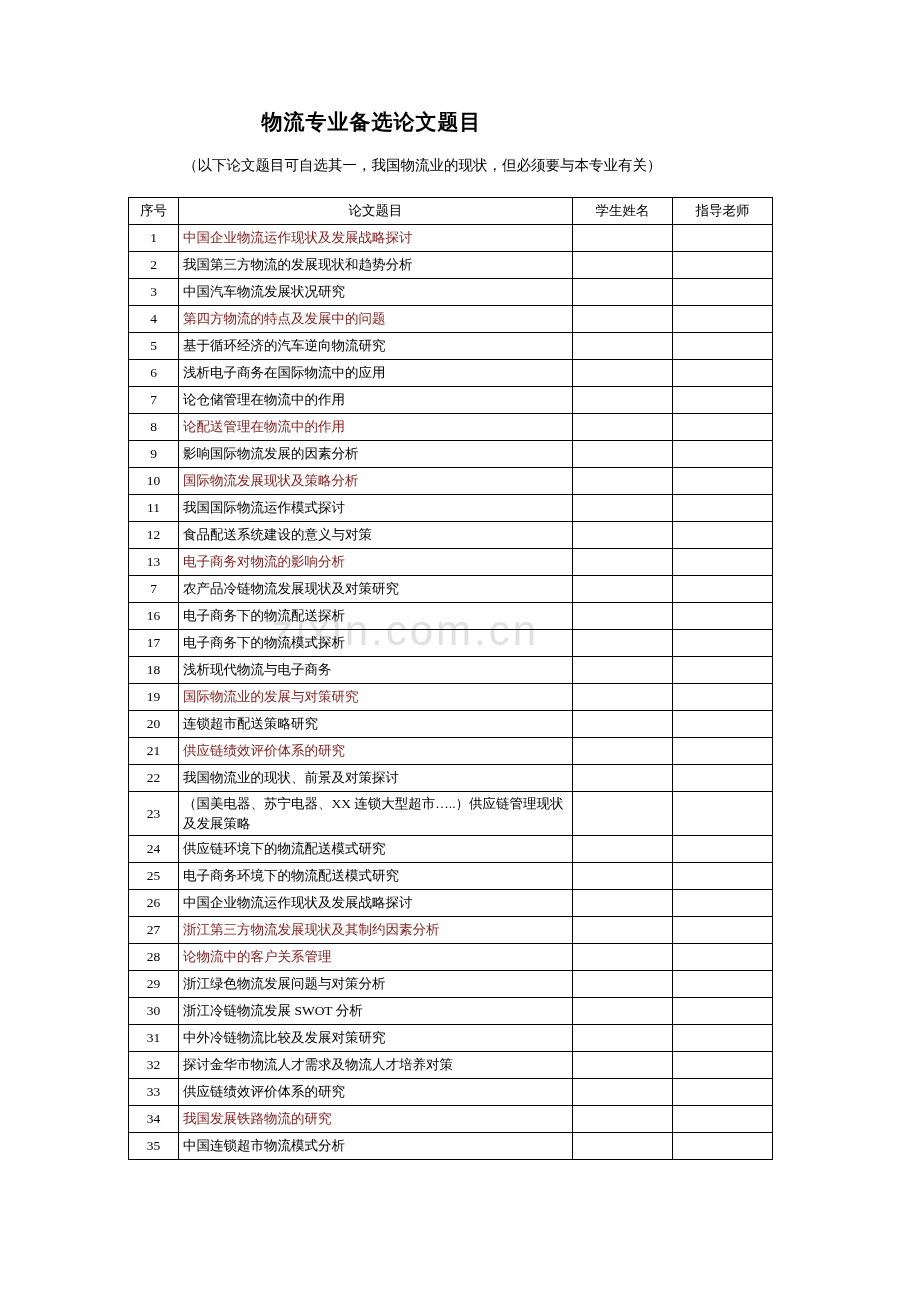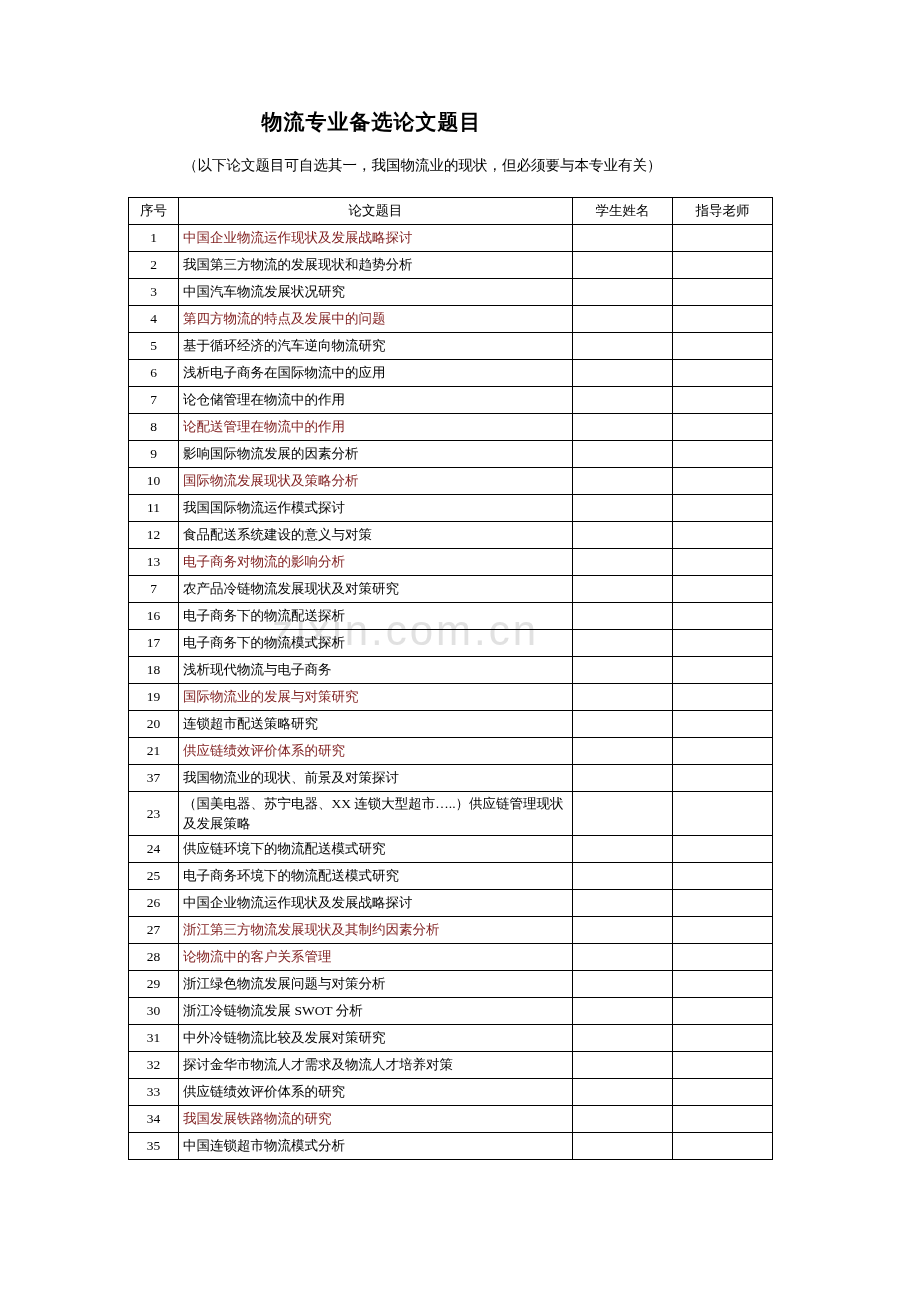--- a/index.html
+++ b/index.html
@@ -241,21 +241,21 @@
               <td class="cell-blank"></td>
               <td class="cell-blank"></td>
             </tr>
             <tr>
               <td class="cell-no">21</td>
               <td class="cell-title red">供应链绩效评价体系的研究</td>
               <td class="cell-blank"></td>
               <td class="cell-blank"></td>
             </tr>
             <tr>
-              <td class="cell-no">37</td>
+              <td class="cell-no">22</td>
               <td class="cell-title">我国物流业的现状、前景及对策探讨</td>
               <td class="cell-blank"></td>
               <td class="cell-blank"></td>
             </tr>
             <tr>
               <td class="cell-no tall">23</td>
               <td class="cell-title tall">（国美电器、苏宁电器、XX 连锁大型超市…..）供应链管理现状及发展策略</td>
               <td class="cell-blank tall"></td>
               <td class="cell-blank tall"></td>
             </tr>

